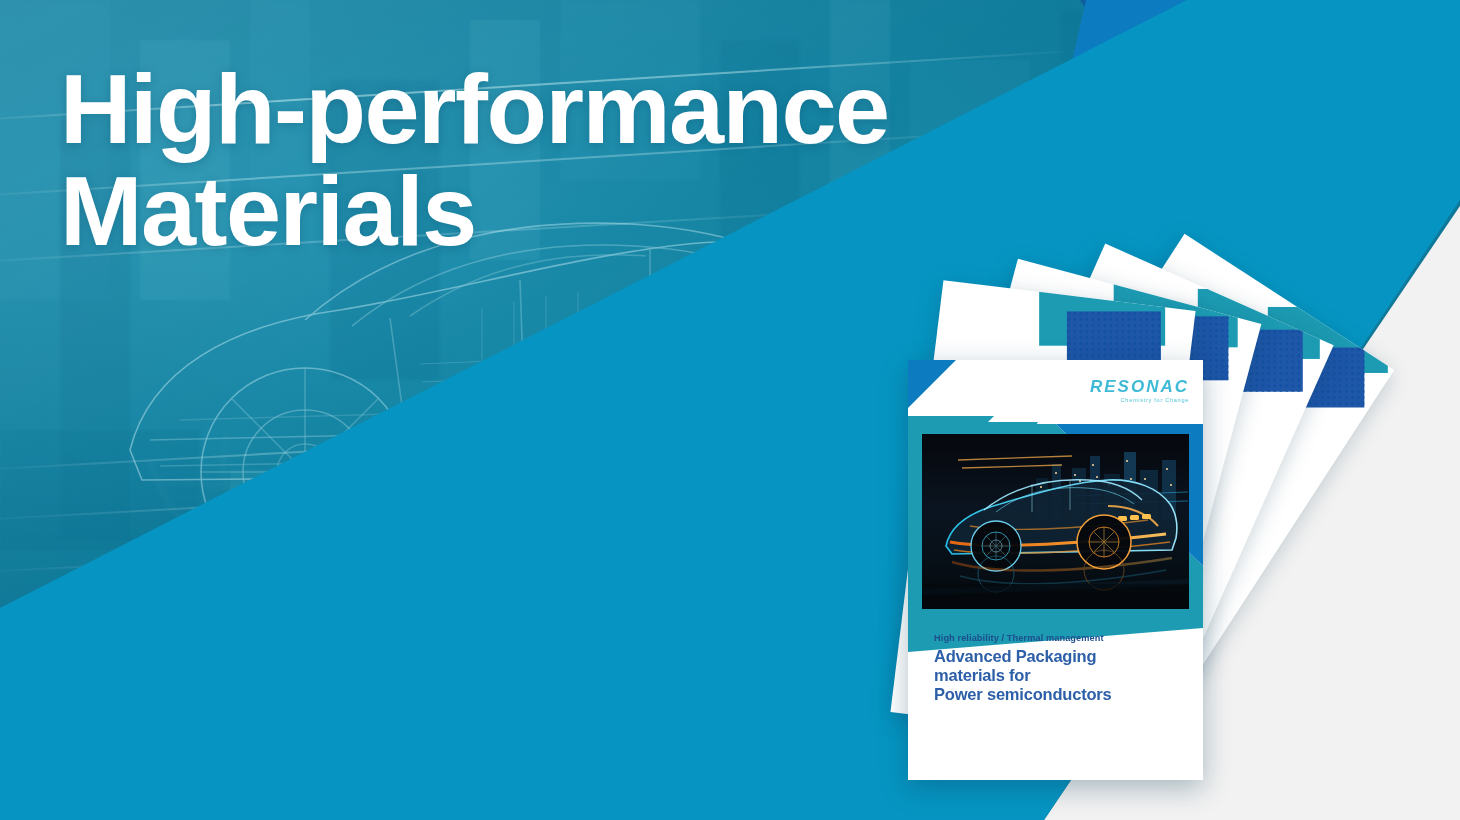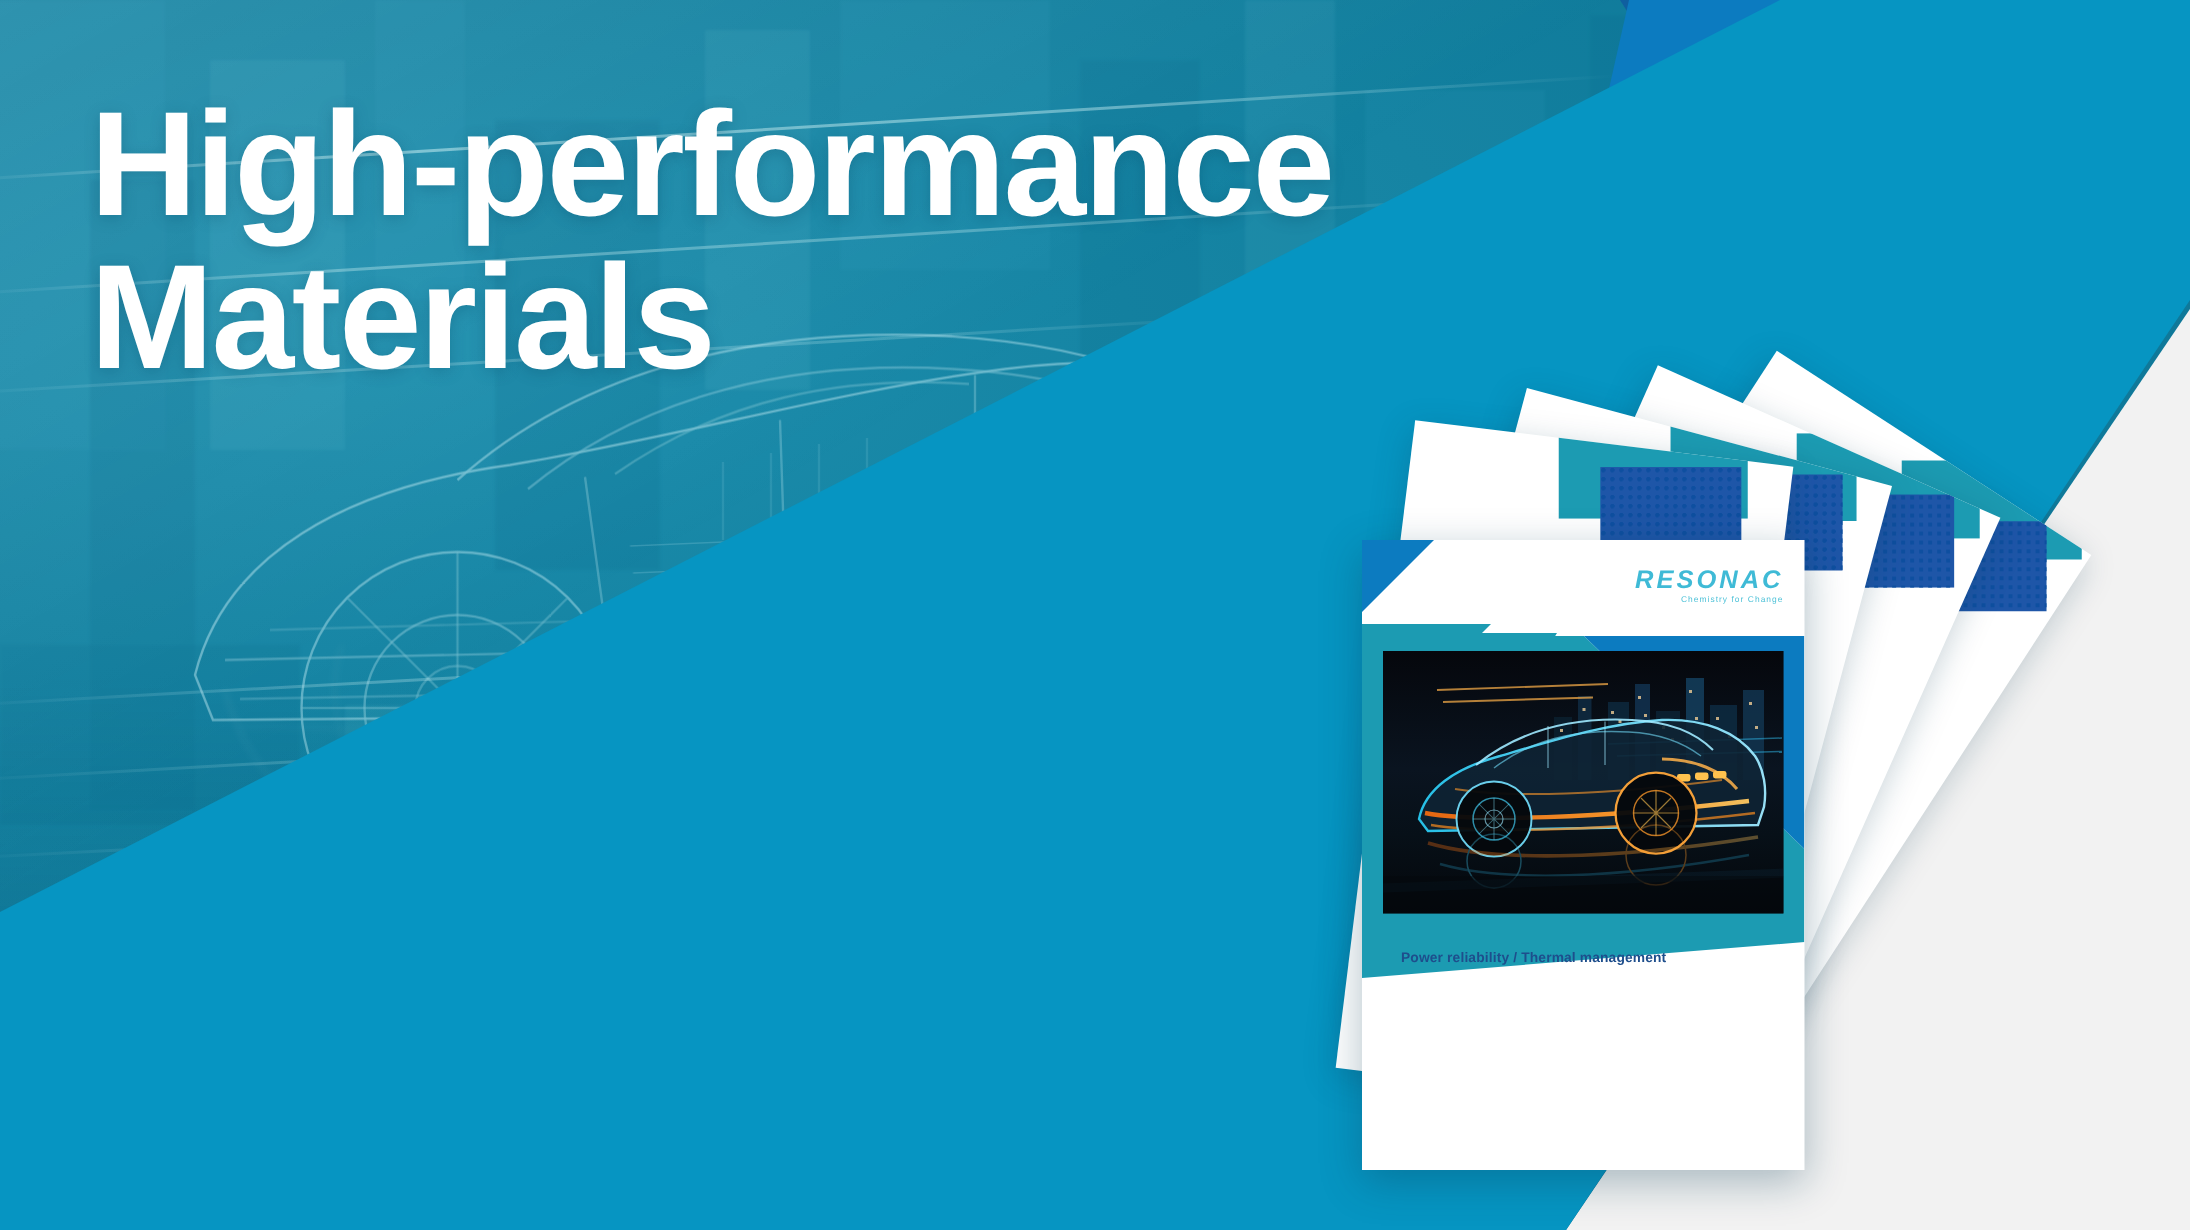--- a/index.html
+++ b/index.html
@@ -384,17 +384,22 @@
             <path d="M30 128 C70 140 150 140 250 124" fill="none" stroke="url(#glowO)" stroke-width="2.4"></path>
             <path d="M38 142 C80 154 156 152 244 136" fill="none" stroke="#2FB8E8" stroke-width="1.6" opacity=".7"></path>
             <circle cx="74" cy="140" r="18" fill="none" stroke="#3FC4EA" stroke-width="1"></circle>
             <circle cx="182" cy="136" r="20" fill="none" stroke="#FF9A2A" stroke-width="1"></circle>
             <path d="M0 158 L267 148" stroke="#14425E" stroke-width="6" opacity=".5"></path>
           </g>
           <rect y="150" width="267" height="25" fill="#04070B" opacity=".5"></rect>
         </svg>
       </div>
 
-      <div class="cv-kicker">Power reliability / Thermal management</div>
+      <div class="cv-kicker">High reliability / Thermal management</div>
+      <div class="cv-head">
+        <span>Advanced Packaging</span>
+        <span>materials for</span>
+        <span>Power semiconductors</span>
+      </div>
     </div>
   </div>
 
 </div>
 
 </body></html>

